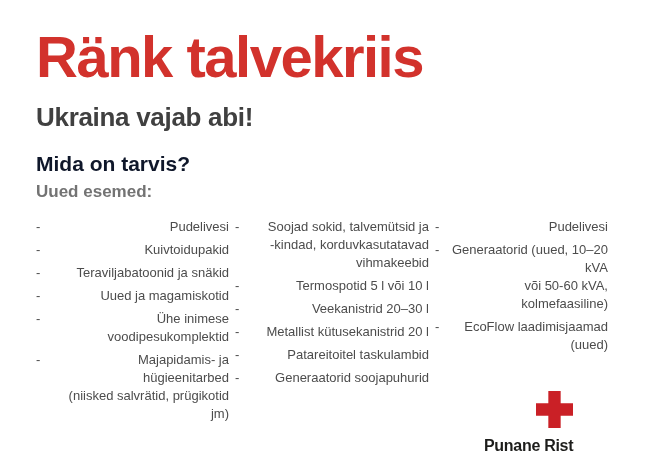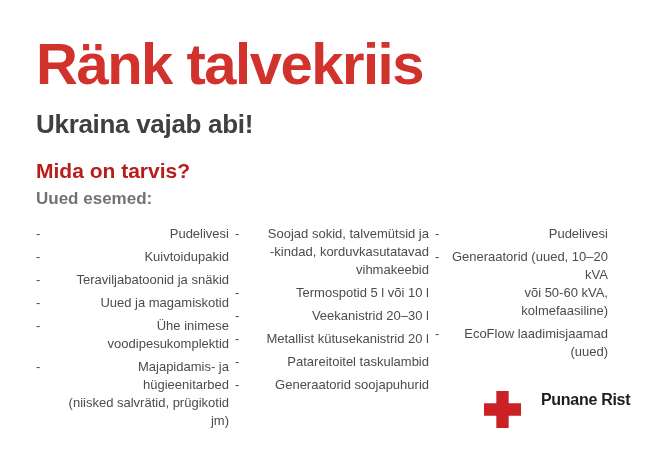--- a/index.html
+++ b/index.html
@@ -3,21 +3,21 @@
 <meta charset="utf-8">
 <style>
   html,body{margin:0;padding:0;background:#e8e8e8;}
   .page{
     position:relative;
     width:650px;height:459px;
     background:#ffffff;
     font-family:"Liberation Sans","DejaVu Sans",sans-serif;
     overflow:hidden;
     box-sizing:border-box;
-    padding:34px 36px 0 36px;
+    padding:27px 36px 0 36px;
   }
   .title{
     margin:0;
     font-size:58px;
     line-height:60px;
     font-weight:bold;
     letter-spacing:-1.5px;
     color:#d2322c;
   }
   .subtitle{
@@ -33,21 +33,21 @@
     font-size:16.5px;
     line-height:23px;
     color:#3f3f3e;
     white-space:pre-line;
   }
   .needs-heading{
     margin:21px 0 0 0;
     font-size:21px;
     line-height:23px;
     font-weight:bold;
-    color:#b91c1c;
+    color:#0f172a;
   }
   .list-heading{
     margin:7px 0 0 0;
     font-size:17px;
     line-height:19px;
     font-weight:bold;
     color:#737373;
   }
   .columns{
     display:grid;
@@ -74,22 +74,23 @@
     flex:1;
     white-space:pre-line;
     padding-right:6px;
     text-align:right;
   }
   .logo{
     position:absolute;
     left:484px;
     top:391px;
     display:flex;
-    align-items:flex-start;
-    gap:20px;
+    align-items:flex-end;
+    gap:9px;
+    flex-direction:column;
   }
   .logo svg{display:block;}
   .logo-text{
     font-size:16px;
     font-weight:bold;
     color:#1d1d1b;
     letter-spacing:-0.3px;
     white-space:nowrap;
   }
 </style>

